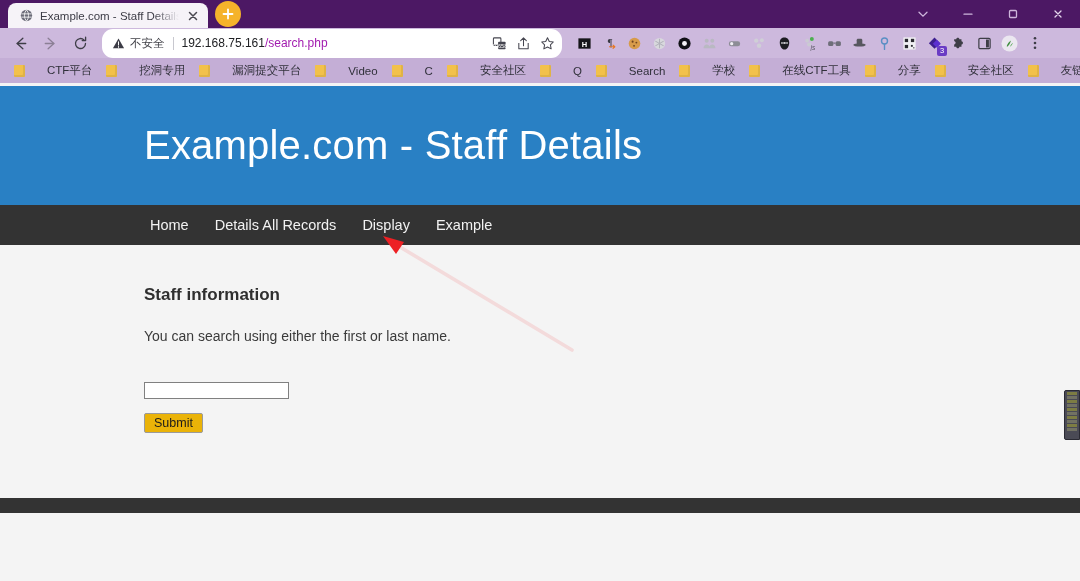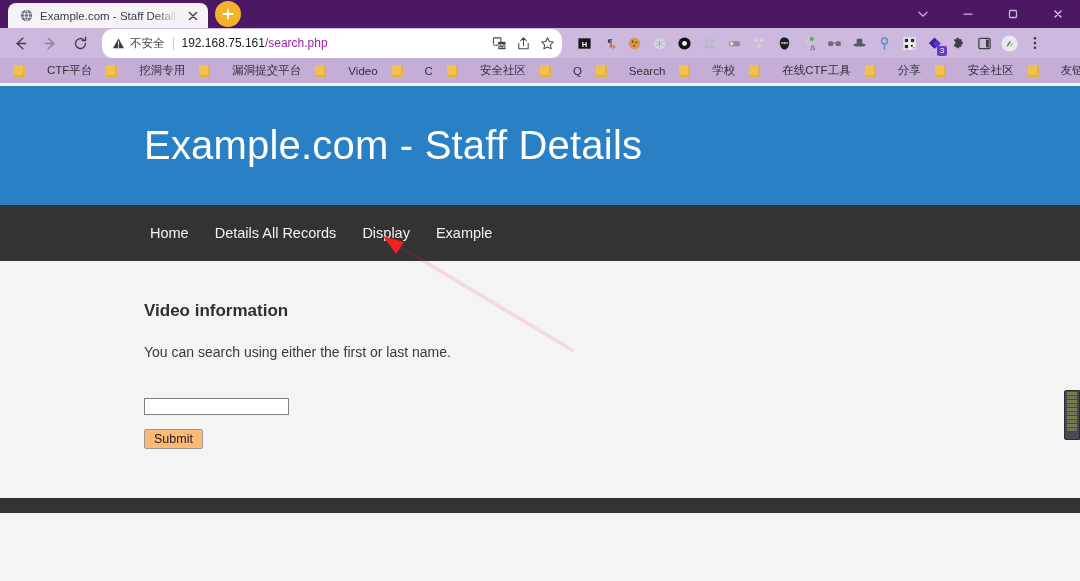--- a/index.html
+++ b/index.html
@@ -97,21 +97,21 @@
   }
   .page-header {
     background: #2980c4; height: 119px;
     display: flex; align-items: center;
   }
   .page-header h1 {
     color: #ffffff; font-size: 40px; font-weight: normal;
     margin-left: 144px; letter-spacing: .2px;
   }
   .navbar {
-    background: #333333; height: 56px;
+    background: #333333; height: 40px;
     display: flex; align-items: center; padding-left: 144px; gap: 0;
   }
   .navbar a {
     color: #f2f2f2; font-size: 14.5px; text-decoration: none;
     padding: 0 13px; font-weight: 500;
   }
   .navbar a:first-child { padding-left: 6px; }
 
   .content { padding: 40px 0 0 144px; }
   .content h2 {
@@ -123,21 +123,21 @@
     display: block; font-size: 13.5px; color: #222; font-weight: bold; margin-bottom: 5px;
   }
   .content input[type=text] {
     width: 145px; height: 17px; border: 1px solid #808080;
     background: #fff; font-size: 12px; padding: 1px 3px;
     font-family: "Liberation Sans", sans-serif;
   }
   .content button.submit {
     margin-top: 14px; padding: 2px 9px;
     font-size: 12.5px; font-family: "Liberation Sans", sans-serif;
-    background: #fdba74; border: 1px solid #9a9a9a; border-radius: 2px;
+    background: #eab308; border: 1px solid #9a9a9a; border-radius: 2px;
     color: #1b1b1b; cursor: pointer;
   }
 
   .footer-bar {
     position: absolute; left: 0; top: 412px; width: 1080px; height: 15px;
     background: #333333;
   }
 
   
   .annotation { position: absolute; left: 0; top: 0; width: 1080px; height: 495px; pointer-events: none; }
@@ -459,21 +459,21 @@
     </div>
 
     <div class="navbar">
       <a href="#">Home</a>
       <a href="#">Details All Records</a>
       <a href="#">Display</a>
       <a href="#">Example</a>
     </div>
 
     <div class="content">
-      <h2>Video information</h2>
+      <h2>Staff information</h2>
       <p class="lead">You can search using either the first or last name.</p>
       <form>
         <input type="text" placeholder="" style="">
         <br>
         <button class="submit" type="submit">Submit</button>
       </form>
     </div>
 
     <div class="footer-bar"></div>
 

